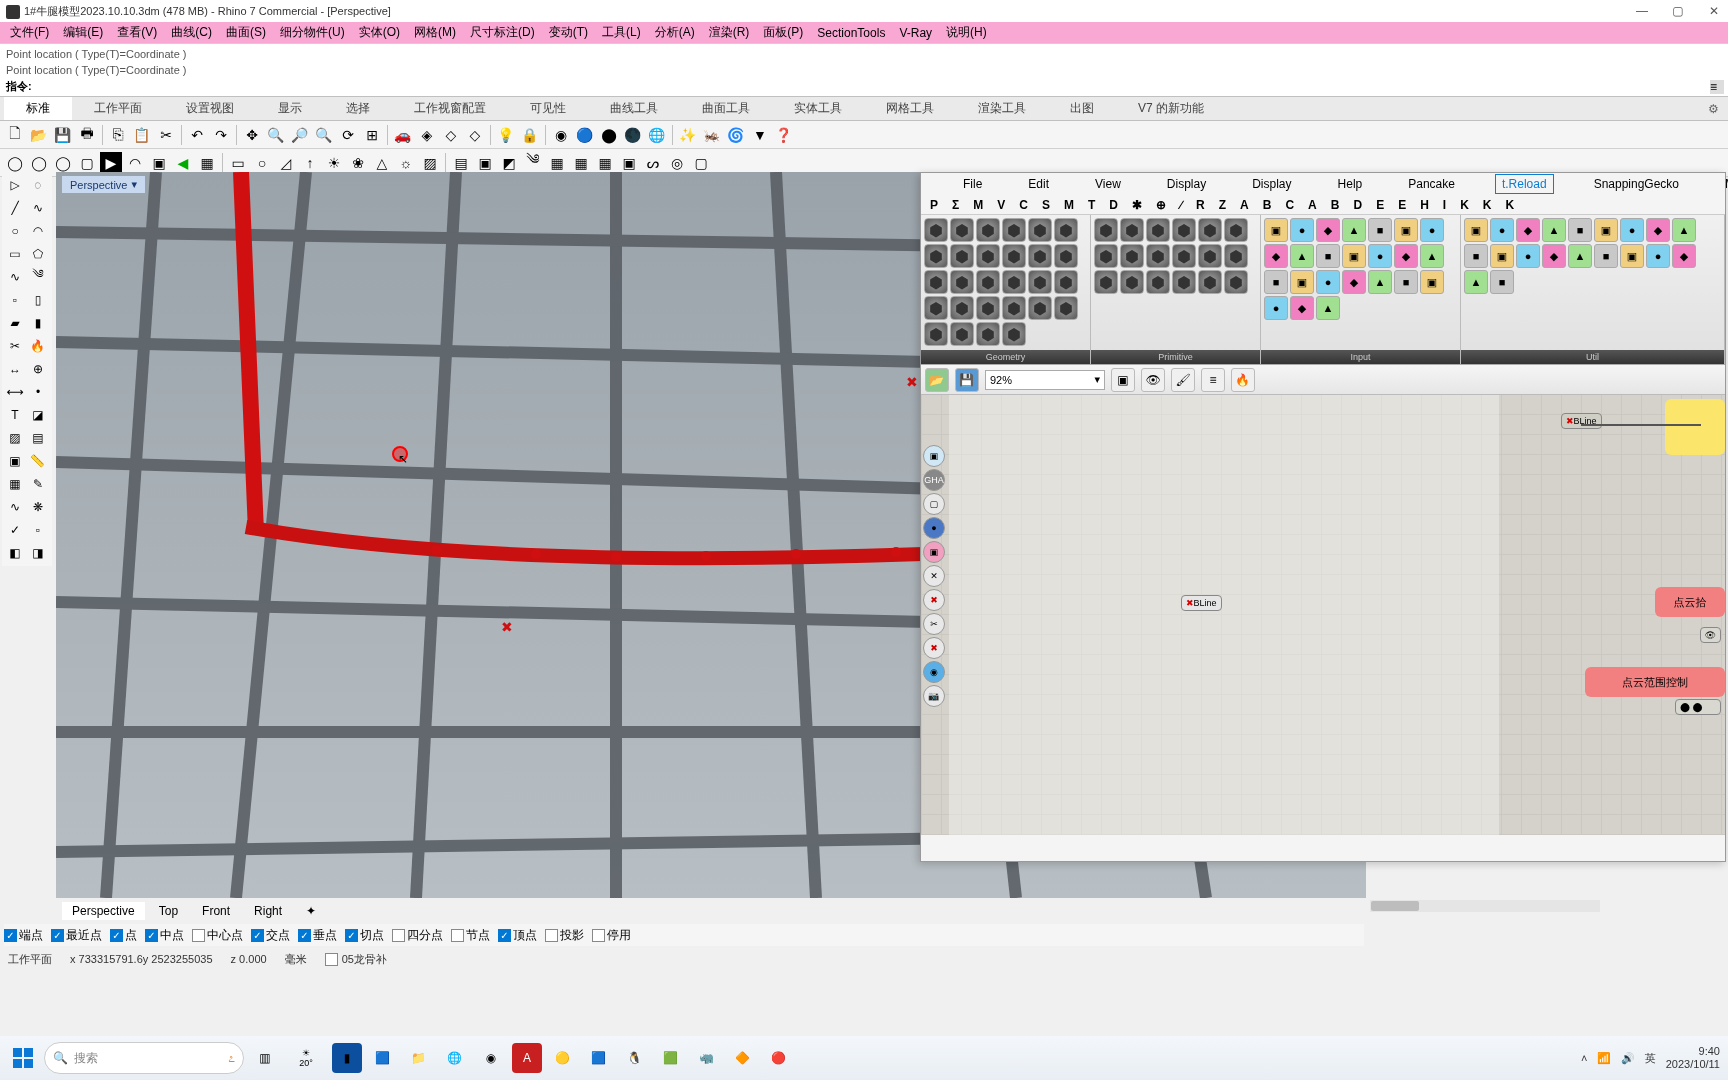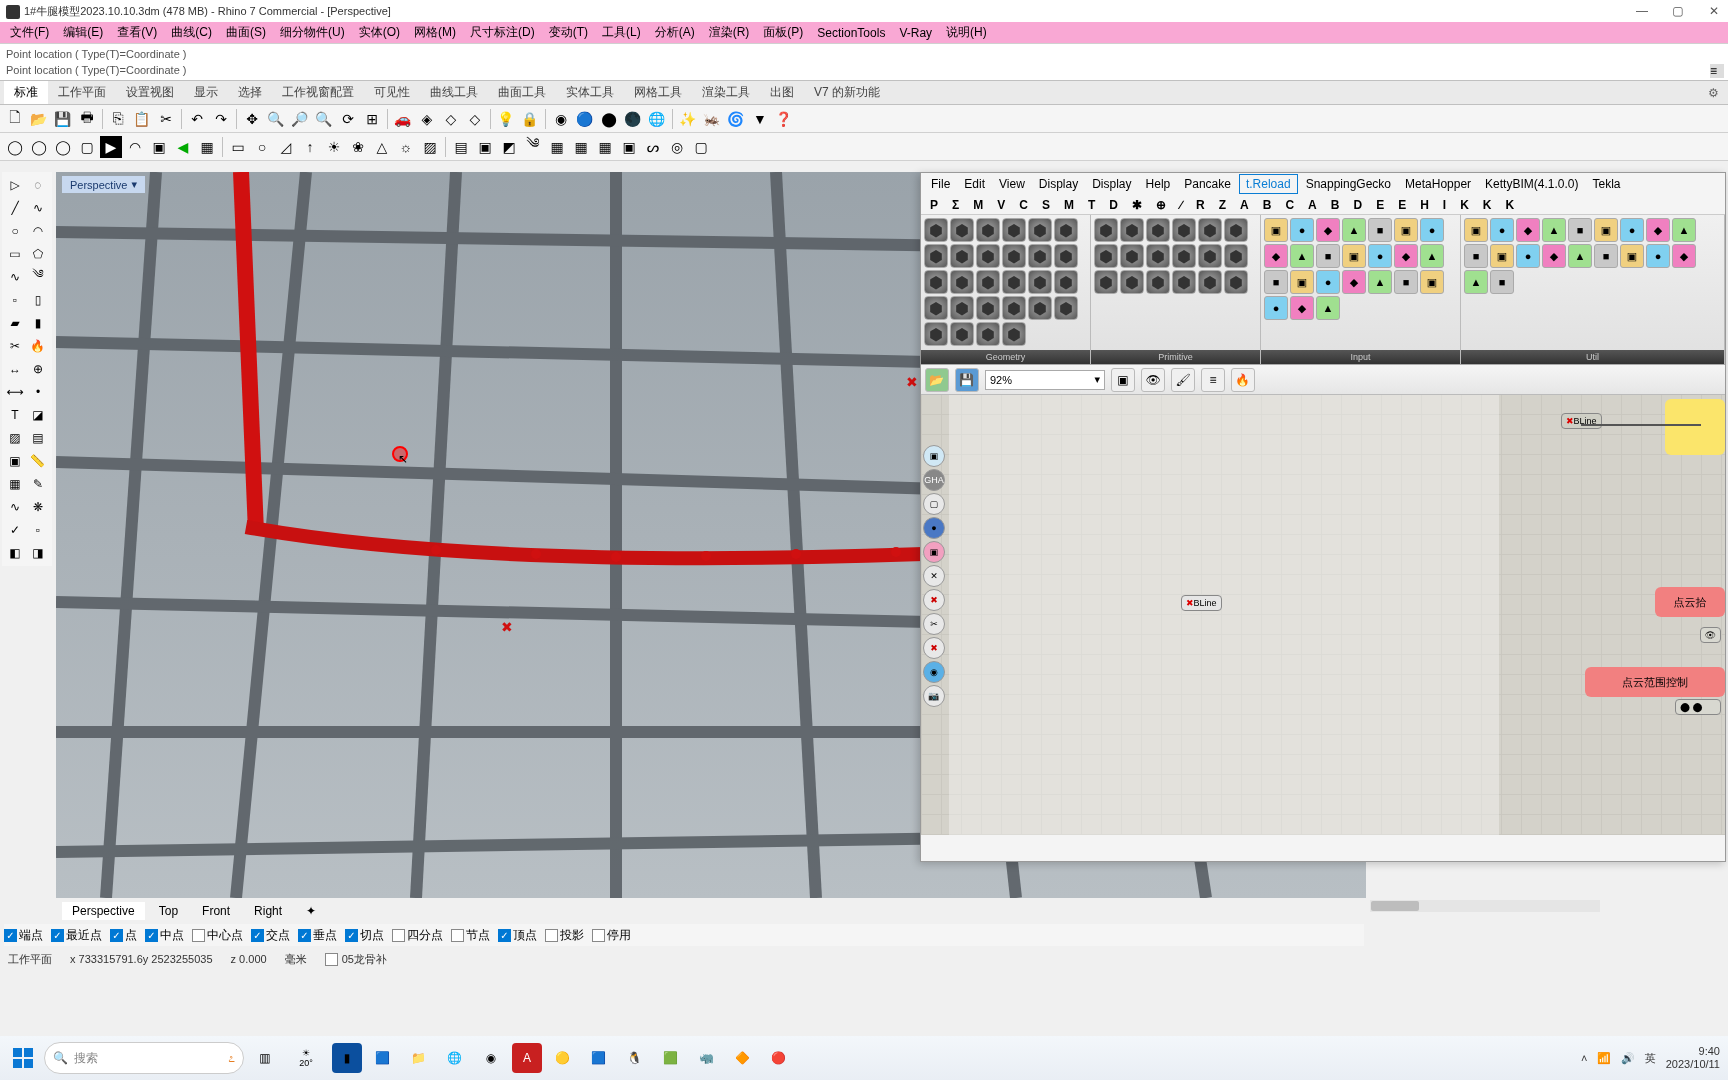--- a/index.html
+++ b/index.html
@@ -18,21 +18,21 @@
 .rhino-menu-item { padding: 2px 6px; cursor: pointer; font-size: 12px; }
 
 
 .command-area { background: #fff; border-bottom: 1px solid #c0c0c0; padding: 2px 6px; position: relative; }
 .command-line { color: #555; font-size: 11px; line-height: 16px; }
 .command-prompt { font-weight: bold; color: #000; }
 .scroll-widget { position: absolute; right: 4px; bottom: 2px; width: 14px; height: 14px; background: #ddd; }
 
 
 .rhino-tabs { height: 24px; background: #eaeaea; display: flex; align-items: center; padding: 0 4px; border-bottom: 1px solid #c0c0c0; position: relative; }
-.rhino-tab { padding: 3px 10px; cursor: pointer; font-size: 12px; color: #444; }
+.rhino-tab { padding: 3px 22px; cursor: pointer; font-size: 12px; color: #444; }
 .rhino-tab.active { background: #fff; color: #000; }
 .tab-gear { position: absolute; right: 6px; width: 14px; height: 14px; color: #666; }
 
 
 .toolbar-row { height: 28px; background: #f5f5f5; display: flex; align-items: center; padding: 0 4px; gap: 2px; border-bottom: 1px solid #d0d0d0; }
 .tool-btn { width: 22px; height: 22px; background: #f5f5f5; border: 1px solid transparent; display: flex; align-items: center; justify-content: center; cursor: pointer; font-size: 14px; }
 .tool-sep { width: 1px; height: 20px; background: #c0c0c0; margin: 0 2px; }
 
 
 .vtoolbar-left { position: absolute; left: 2px; top: 172px; width: 50px; background: #f5f5f5; display: flex; flex-wrap: wrap; gap: 1px; padding: 2px; }
@@ -57,21 +57,21 @@
 
 
 .status-bar { position: absolute; left: 0; top: 948px; height: 22px; width: 1390px; background: #f0f0f0; display: flex; align-items: center; gap: 18px; padding: 0 8px; font-size: 11px; color: #333; }
 .status-seg { display: flex; align-items: center; gap: 4px; }
 .status-seg.bold { font-weight: bold; }
 
 
 .gh-window { position: absolute; left: 920px; top: 172px; width: 806px; height: 690px; background: #f4f4f4; border: 1px solid #999; box-shadow: -2px 2px 8px rgba(0,0,0,0.2); }
 .gh-title { height: 20px; background: linear-gradient(180deg, #fdfdfd 0%, #e0e0e0 100%); display: flex; align-items: center; padding: 0 6px; font-size: 11px; color: #555; }
 .gh-menu { height: 22px; background: #f4f4f4; display: flex; align-items: center; padding: 0 4px; gap: 2px; font-size: 12px; }
-.gh-menu-item { padding: 2px 6px; cursor: pointer; }
+.gh-menu-item { padding: 2px 6px; cursor: pointer; margin-left: 32px; }
 .gh-menu-item.reload { border: 1px solid #0a7dd4; color: #0a7dd4; }
 .gh-ribbon-tabs { height: 20px; background: #f4f4f4; display: flex; align-items: center; padding: 0 2px; gap: 0; font-size: 12px; font-weight: bold; border-bottom: 1px solid #ccc; }
 .gh-ribbon-tab { padding: 2px 7px; cursor: pointer; }
 .gh-components { height: 150px; background: linear-gradient(180deg, #f0f0f0 0%, #e0e0e0 100%); display: flex; border-bottom: 1px solid #aaa; }
 .gh-comp-group { border-right: 1px solid #bbb; display: flex; flex-direction: column; }
 .gh-comp-icons { flex: 1; display: flex; flex-wrap: wrap; gap: 2px; padding: 3px; align-content: flex-start; }
 .gh-comp-label { height: 14px; background: linear-gradient(180deg, #555 0%, #333 100%); color: #ccc; font-size: 9px; text-align: center; padding: 0 4px; display: flex; align-items: center; justify-content: center; }
 .gh-comp-btn { width: 24px; height: 24px; background: #e8e8e8; border: 1px solid #aaa; border-radius: 3px; display: flex; align-items: center; justify-content: center; cursor: pointer; }
 .gh-comp-btn.hex { background: radial-gradient(circle, #888 40%, #555 100%); border-radius: 4px; }
 .gh-canvas-toolbar { height: 30px; background: linear-gradient(180deg, #f5f5f5 0%, #e6e6e6 100%); display: flex; align-items: center; padding: 0 4px; gap: 6px; border-bottom: 1px solid #bbb; }
@@ -125,20 +125,21 @@
     <div class="rhino-menu-item">渲染(R)</div>
     <div class="rhino-menu-item">面板(P)</div>
     <div class="rhino-menu-item">SectionTools</div>
     <div class="rhino-menu-item">V-Ray</div>
     <div class="rhino-menu-item">说明(H)</div>
   </div>
 
 <div class="command-area">
   <div class="command-line">Point location ( Type(T)=Coordinate )</div>
   <div class="command-line">Point location ( Type(T)=Coordinate )</div>
+  <div class="command-line command-prompt">指令:</div>
   <div class="scroll-widget">≡</div>
 </div>
 
 <div class="rhino-tabs" id="rhino-tabs">
   <div class="rhino-tab active">标准</div>
     <div class="rhino-tab">工作平面</div>
     <div class="rhino-tab">设置视图</div>
     <div class="rhino-tab">显示</div>
     <div class="rhino-tab">选择</div>
     <div class="rhino-tab">工作视窗配置</div>

